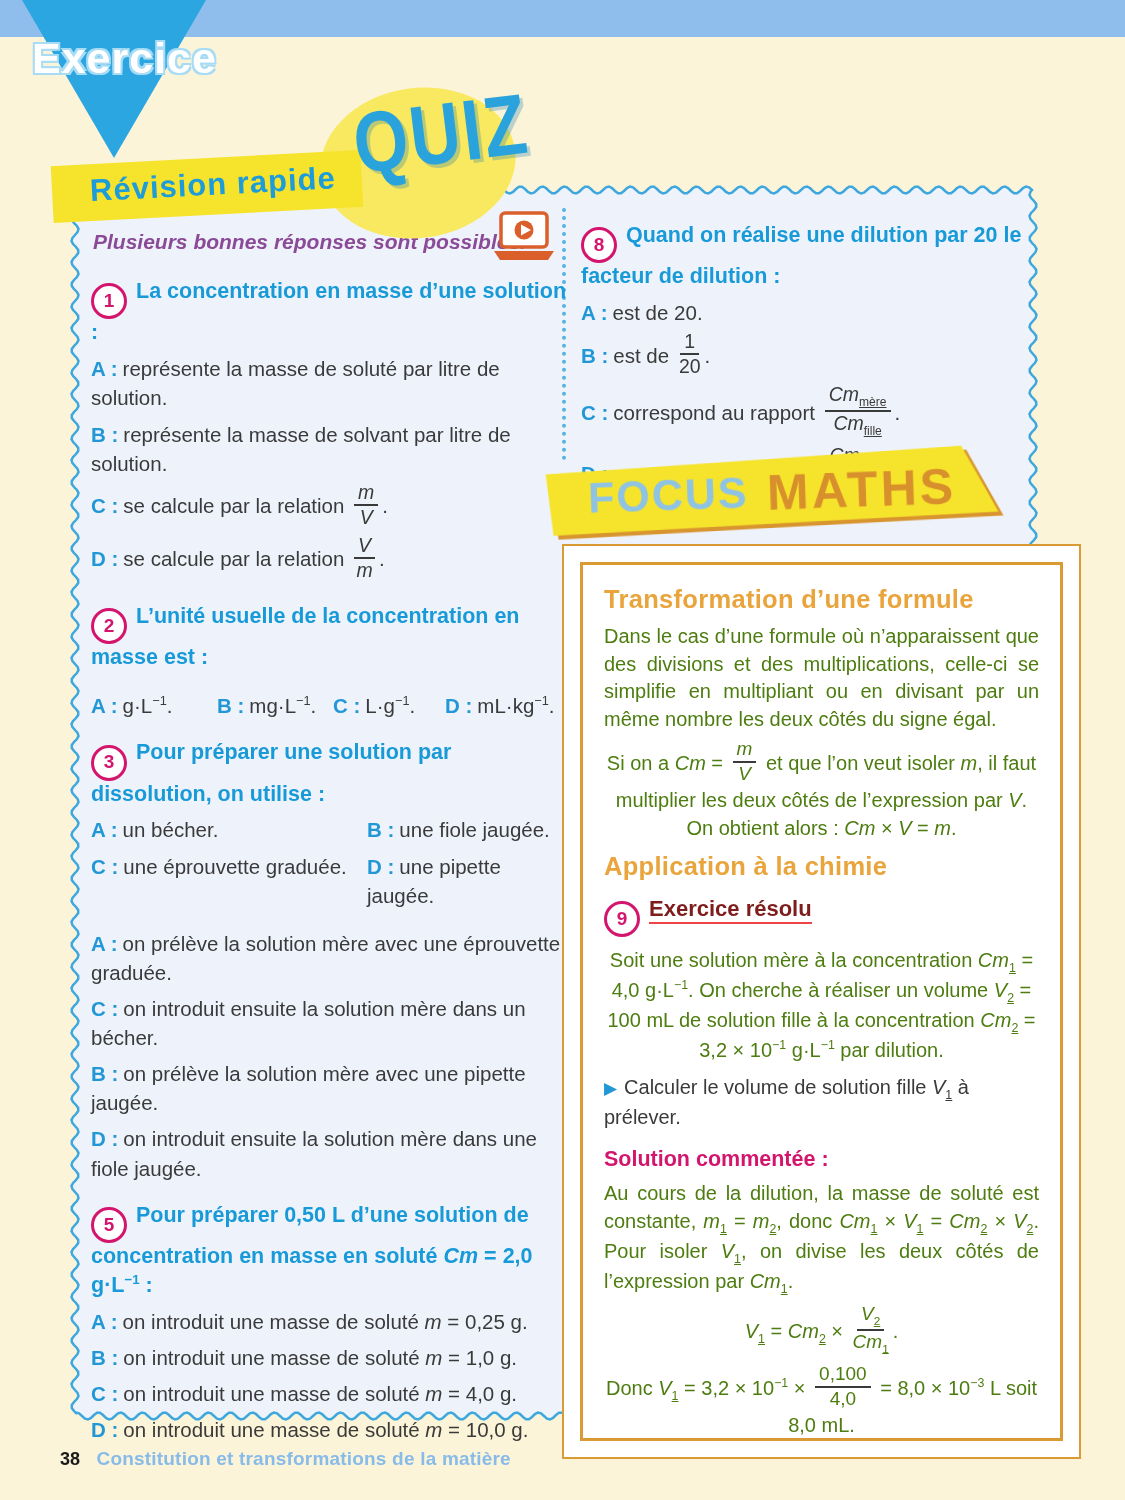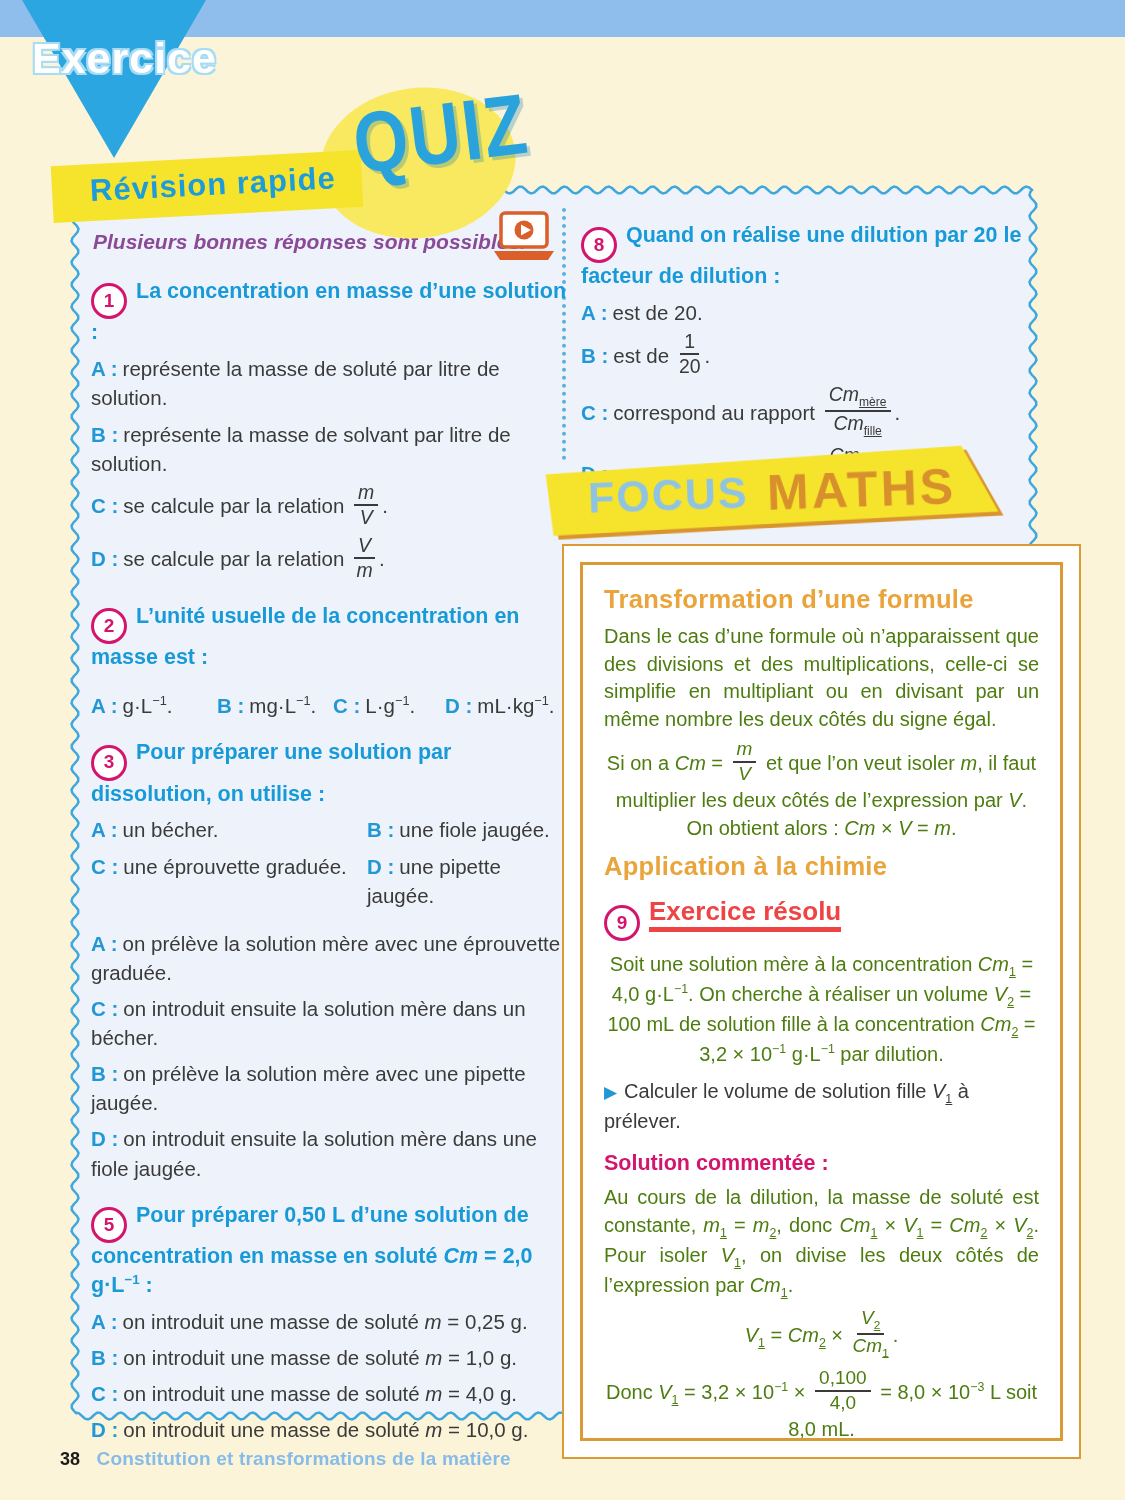--- a/index.html
+++ b/index.html
@@ -52,21 +52,21 @@
   .focus-banner{width:452px;height:83px;background:#F6E32B;clip-path:polygon(0% 26%,92% 0%,100% 80%,1.5% 100%);
     display:flex;align-items:center;justify-content:center;gap:18px;}
   .fb1{color:#8FC3E3;font-size:43px;font-weight:800;letter-spacing:2px;transform:rotate(-1deg) translateY(3px);}
   .fb2{color:#D8902C;font-size:50px;font-weight:800;letter-spacing:3px;transform:rotate(-1deg);}
   .focus-box{position:absolute;left:562px;top:544px;width:519px;height:915px;background:#fff;border:2px solid #DA9B35;padding:16px;box-sizing:border-box;z-index:3;}
   .focus-inner{width:100%;height:100%;border:3px solid #DA9B35;box-sizing:border-box;padding:14px 21px 10px;overflow:hidden;}
   .f-h{color:#E9A43B;font-weight:bold;font-size:25.5px;margin:6px 0 9px;letter-spacing:0.3px;}
   .f-p{font-size:20px;color:#4d7c0f;line-height:1.38;margin:0 0 9px;text-align:justify;}
   .f-p.left{text-align:center;}
   .ex-head{margin:15px 0 10px;}
-  .ex-title{color:#ef4444;font-weight:bold;font-size:26px;border-bottom:5px solid #ef4444;padding-bottom:1px;}
+  .ex-title{color:#7f1d1d;font-weight:bold;font-size:22px;border-bottom:2px solid #ef4444;padding-bottom:1px;}
   .task{font-size:20px;color:#3A3A3A;line-height:1.38;margin:2px 0 16px;}
   .task .mk{color:#2297D6;font-size:17px;margin-right:7px;}
   .sol-h{color:#D4156E;font-weight:bold;font-size:21.5px;margin:14px 0 8px;}
   .note{}
   
   .footer{position:absolute;left:60px;top:1448px;z-index:2;}
   .page-num{color:#1A1A1A;font-weight:bold;font-size:18px;}
   .chapter{color:#87BBE9;font-weight:bold;font-size:19px;margin-left:12px;letter-spacing:0.2px;}
 </style>
 </head>

